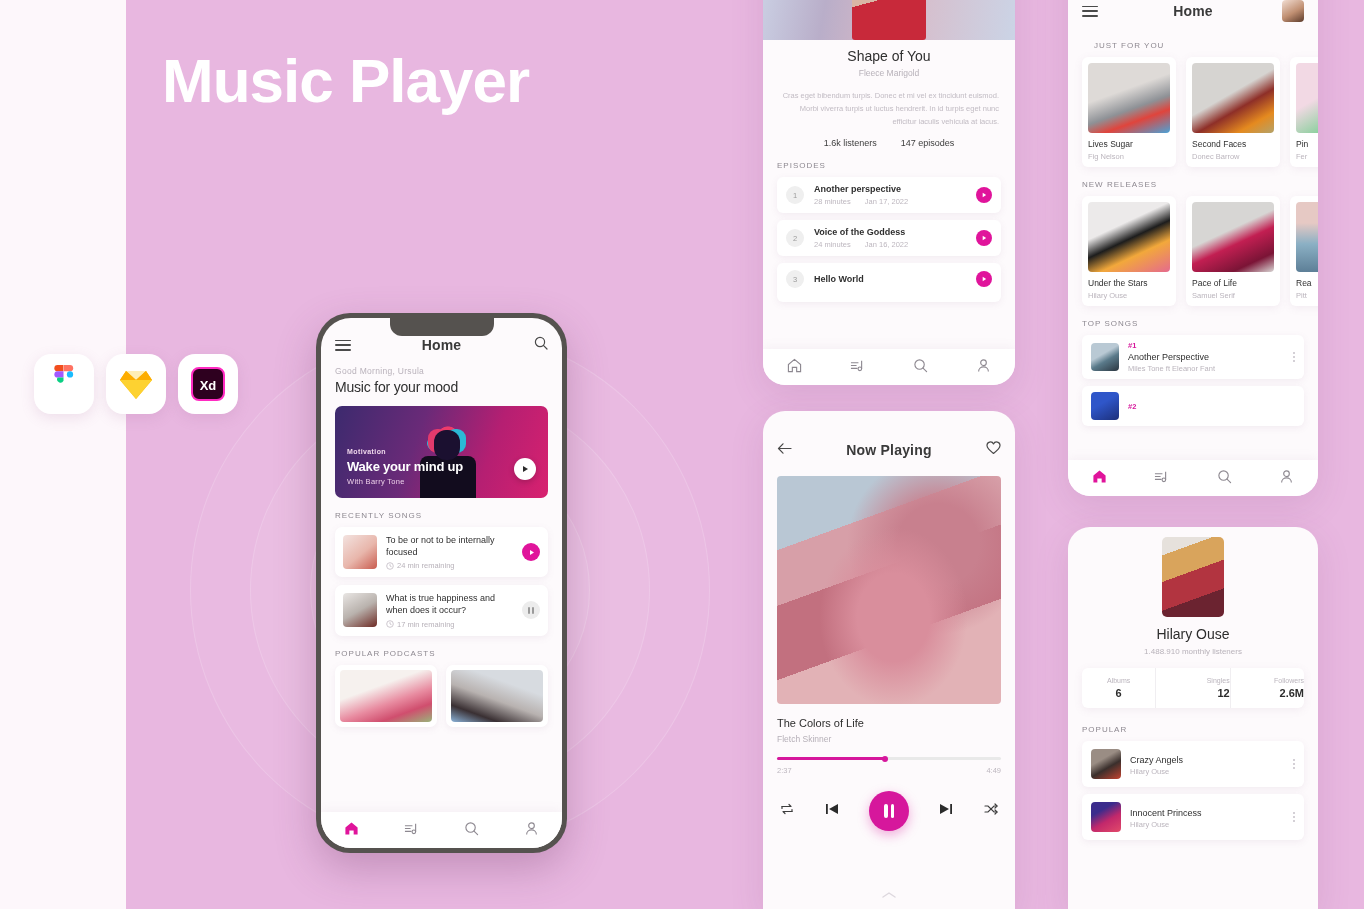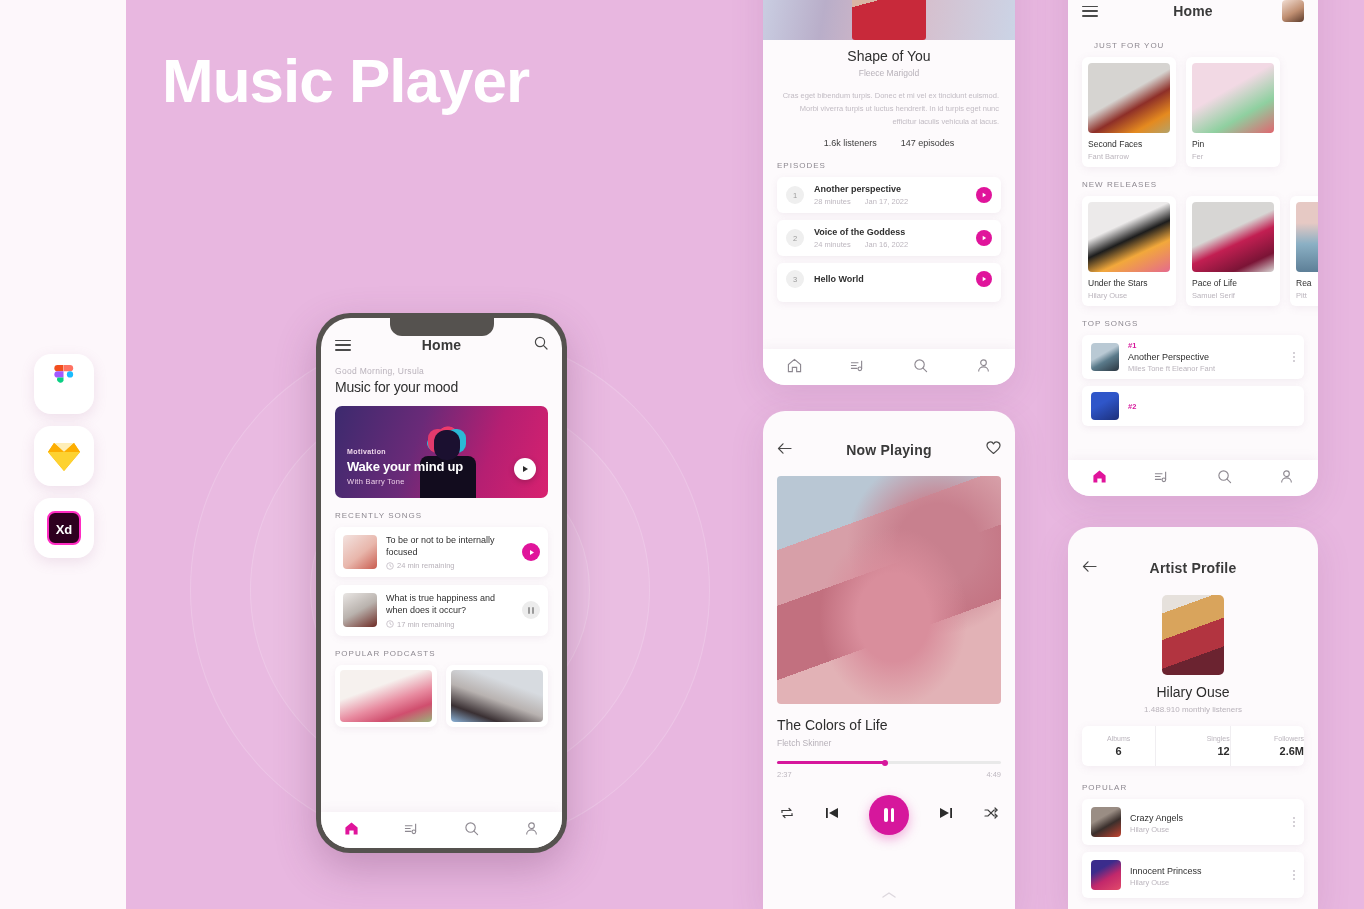--- a/index.html
+++ b/index.html
@@ -30,21 +30,21 @@
   .title{
     font-size:62px; font-weight:bold; color:#ffffff; letter-spacing:-1px;
     line-height:1.05;
   }
   .subtitle{
     margin-top:14px; font-size:21px; font-weight:bold; color:#ffffff;
     letter-spacing:0.2px;
   }
 
   
-  .tools{ position:absolute; left:34px; top:354px; display:flex; flex-direction:column; gap:12px; }
+  .tools{ position:absolute; left:34px; top:354px; display:flex; flex-direction:row; gap:12px; }
   .tool-tile{
     width:60px; height:60px; border-radius:17px; background:#ffffff;
     box-shadow:0 4px 14px rgba(160,100,150,0.16);
     display:flex; align-items:center; justify-content:center;
   }
 
   
   .screen{
     position:absolute; background:#fdfafc; overflow:hidden;
     box-shadow:0 10px 34px rgba(130,70,120,0.14);
@@ -177,21 +177,21 @@
     width:18px; height:18px; border-radius:50%; background:#efefef; color:#9b9b9b;
     font-size:7.5px; display:flex; align-items:center; justify-content:center; flex:0 0 auto;
   }
   .ep-title{ font-size:9px; color:#2f2f2f; font-weight:bold; }
   .ep-meta{ font-size:7.5px; color:#bdb7bf; margin-top:3px; }
   .ep-meta span{ margin-right:12px; }
 
   
   .s3{ left:763px; top:411px; width:252px; height:498px; border-radius:22px 22px 0 0; }
   .np-art{ margin:9px 14px 0; height:228px; border-radius:4px; overflow:hidden; position:relative; }
-  .np-title{ font-size:14px; color:#2d2d2d; margin:13px 14px 0; }
+  .np-title{ font-size:11px; color:#2d2d2d; margin:13px 14px 0; }
   .np-artist{ font-size:8.5px; color:#b6b0b8; margin:5px 14px 0; }
   .seek{ margin:13px 14px 0; height:3px; background:#e9e9e9; border-radius:2px; position:relative; }
   .seek-fill{ position:absolute; left:0; top:0; height:100%; background:#d6179c; border-radius:2px; }
   .seek-knob{ position:absolute; top:50%; width:6px; height:6px; border-radius:50%; background:#d6179c; transform:translate(-50%,-50%); }
   .times{ display:flex; justify-content:space-between; margin:6px 14px 0; font-size:7.5px; color:#bdb7bf; }
   .controls{ display:flex; align-items:center; justify-content:space-between; margin:16px 16px 0; }
   .big-play{
     width:40px; height:40px; border-radius:50%; background:#d6179c;
     display:flex; align-items:center; justify-content:center; gap:3px;
     box-shadow:0 4px 12px rgba(214,23,156,.35);
@@ -571,23 +571,28 @@
             <i></i>
             <i></i>
           </div>
         <div class="ttl">Home</div>
         <div class="avatar-circ" style="margin-left:auto;background:linear-gradient(150deg,#f2ddd2,#c08f72 55%,#5b3a2a);"></div>
       </div>
 
       <div class="sec-label" style="padding:0 26px;">JUST FOR YOU</div>
       <div class="hscroll">
         <div class="tile">
+          <div class="tile-img" style="background:linear-gradient(160deg,#dedad7 40%,#8e9196 62%,#e0443c 76%,#4aa3d8 100%);"></div>
+          <div class="tile-t">Lives Sugar</div>
+          <div class="tile-s">Fig Nelson</div>
+        </div>
+        <div class="tile">
           <div class="tile-img" style="background:linear-gradient(150deg,#d6d4d1 45%,#8e2f28 62%,#e58a1f 82%,#b4a36a 100%);"></div>
           <div class="tile-t">Second Faces</div>
-          <div class="tile-s">Fant Barrow</div>
+          <div class="tile-s">Donec Barrow</div>
         </div>
         <div class="tile">
           <div class="tile-img" style="background:linear-gradient(150deg,#f2d9e4 40%,#8fd0a0 70%,#e0666f 100%);"></div>
           <div class="tile-t">Pin</div>
           <div class="tile-s">Fer</div>
         </div>
       </div>
 
       <div class="sec-label" style="padding:0 14px;">NEW RELEASES</div>
       <div class="hscroll">
@@ -657,29 +662,20 @@
               <circle cx="8" cy="5" r="3" fill="none" stroke="#8d8890" stroke-width="1.2"></circle>
               <path d="M2.8 14.5c0-3 2.4-5 5.2-5s5.2 2 5.2 5" fill="none" stroke="#8d8890" stroke-width="1.2"></path>
             </svg>
         </div>
       </div>
     </div>
   </div>
 
   <div class="screen s5">
     <div class="screen-inner">
-      <div class="topbar" style="margin-top:24px;">
-        <div>
-          <svg width="15" height="13" viewBox="0 0 15 13">
-              <line x1="1.5" y1="6.5" x2="14" y2="6.5" stroke="#4a4a4a" stroke-width="1.2" stroke-linecap="round"></line>
-              <path d="M6 1.8L1.5 6.5 6 11.2" fill="none" stroke="#4a4a4a" stroke-width="1.2" stroke-linecap="round" stroke-linejoin="round"></path>
-            </svg>
-        </div>
-        <div class="ttl">Artist Profile</div>
-      </div>
 
       <div class="art-avatar" style="background:linear-gradient(160deg,#e6e1dc 0 18%,#d9a45c 18% 44%,#b23440 44% 72%,#6b2330 72% 100%);"></div>
       <div class="art-name">Hilary Ouse</div>
       <div class="art-list">1.488.910 monthly listeners</div>
 
       <div class="stat-card">
         <div class="stat-col">
           <div class="stat-k">Albums</div>
           <div class="stat-v">6</div>
         </div>

